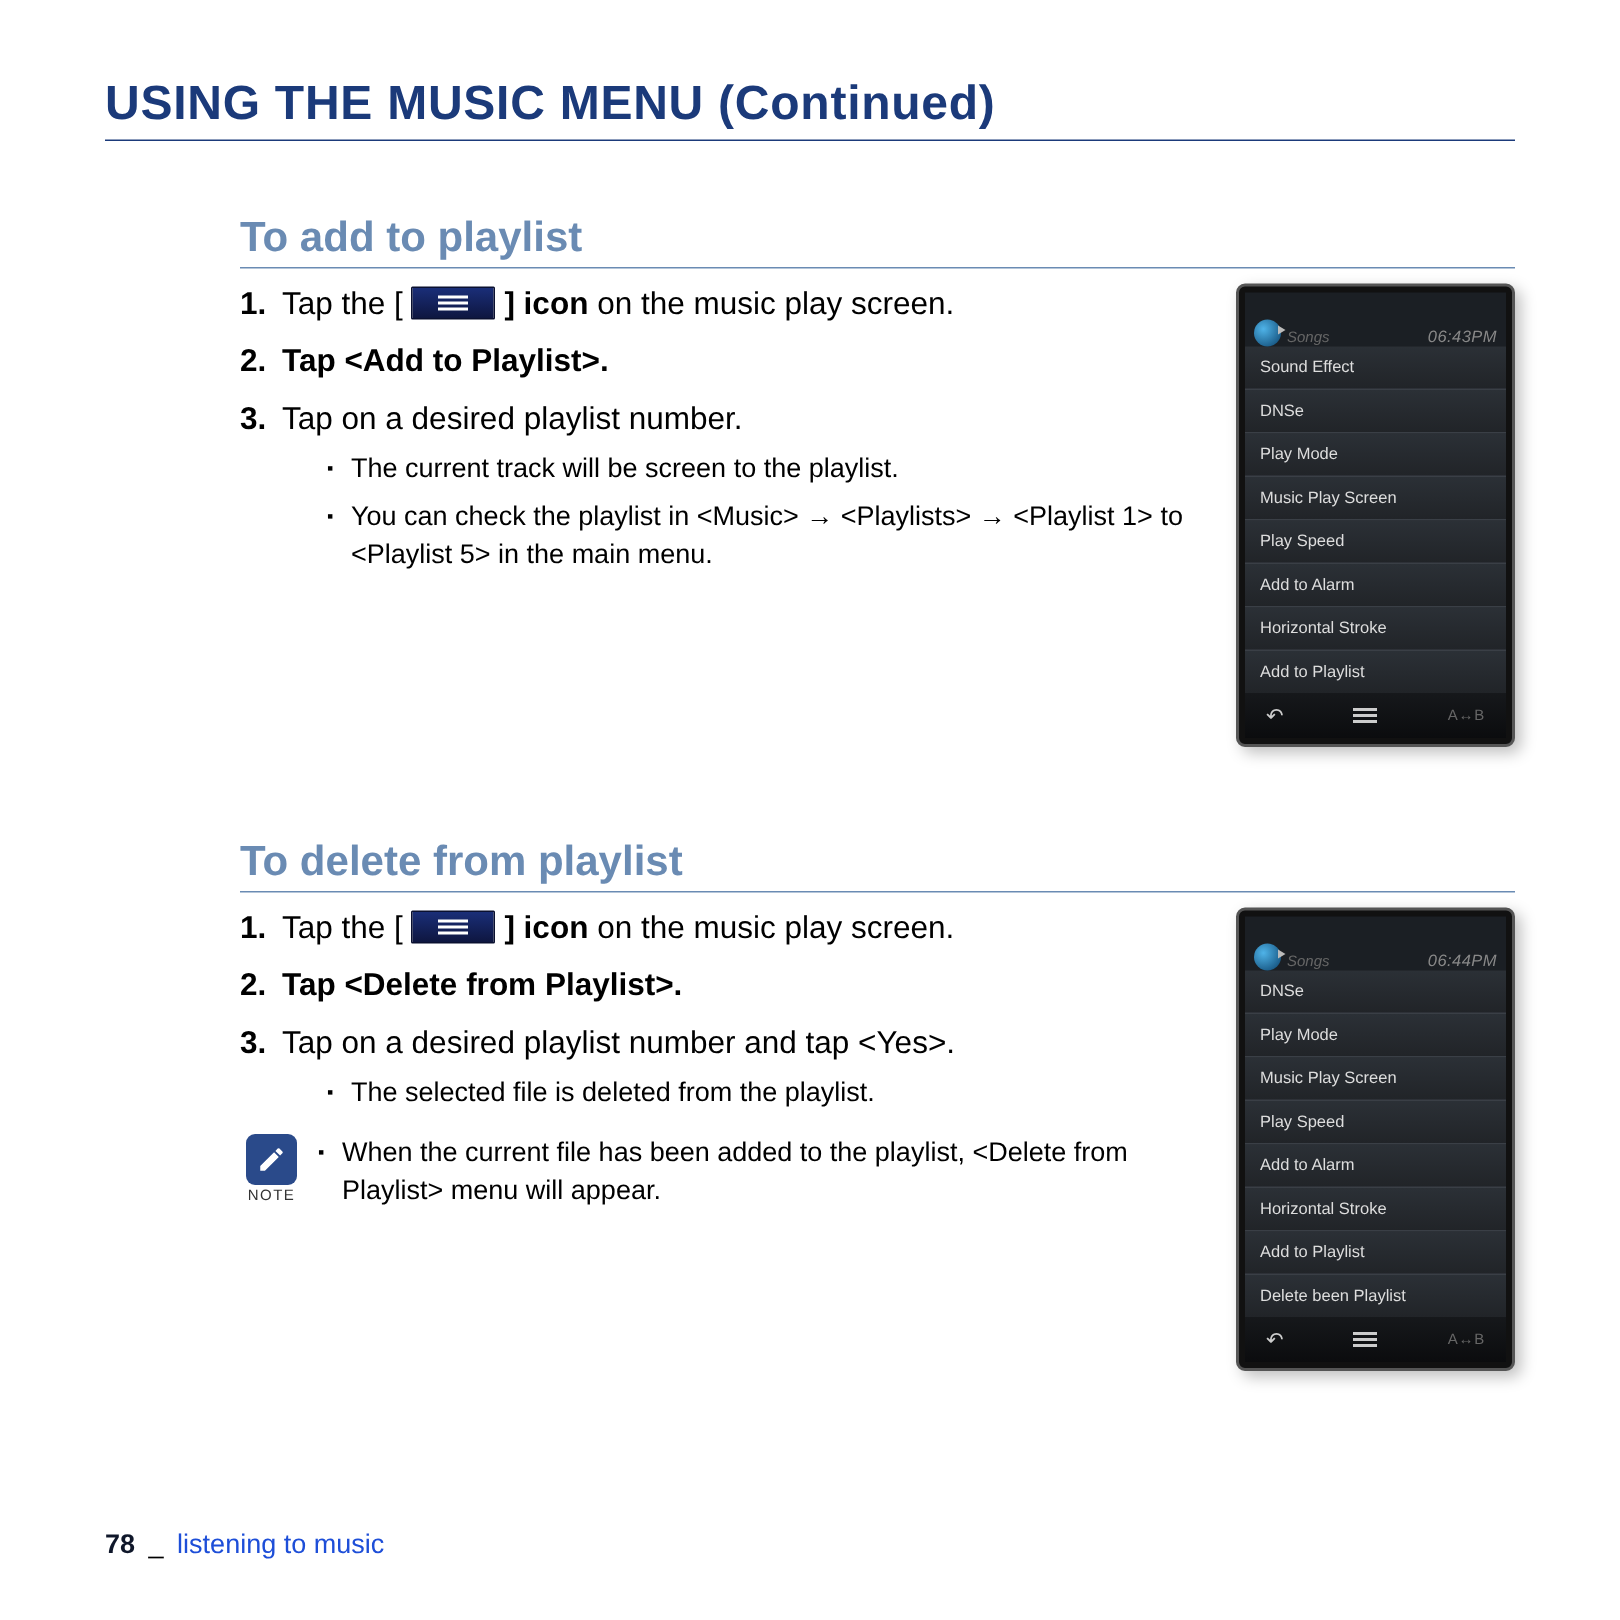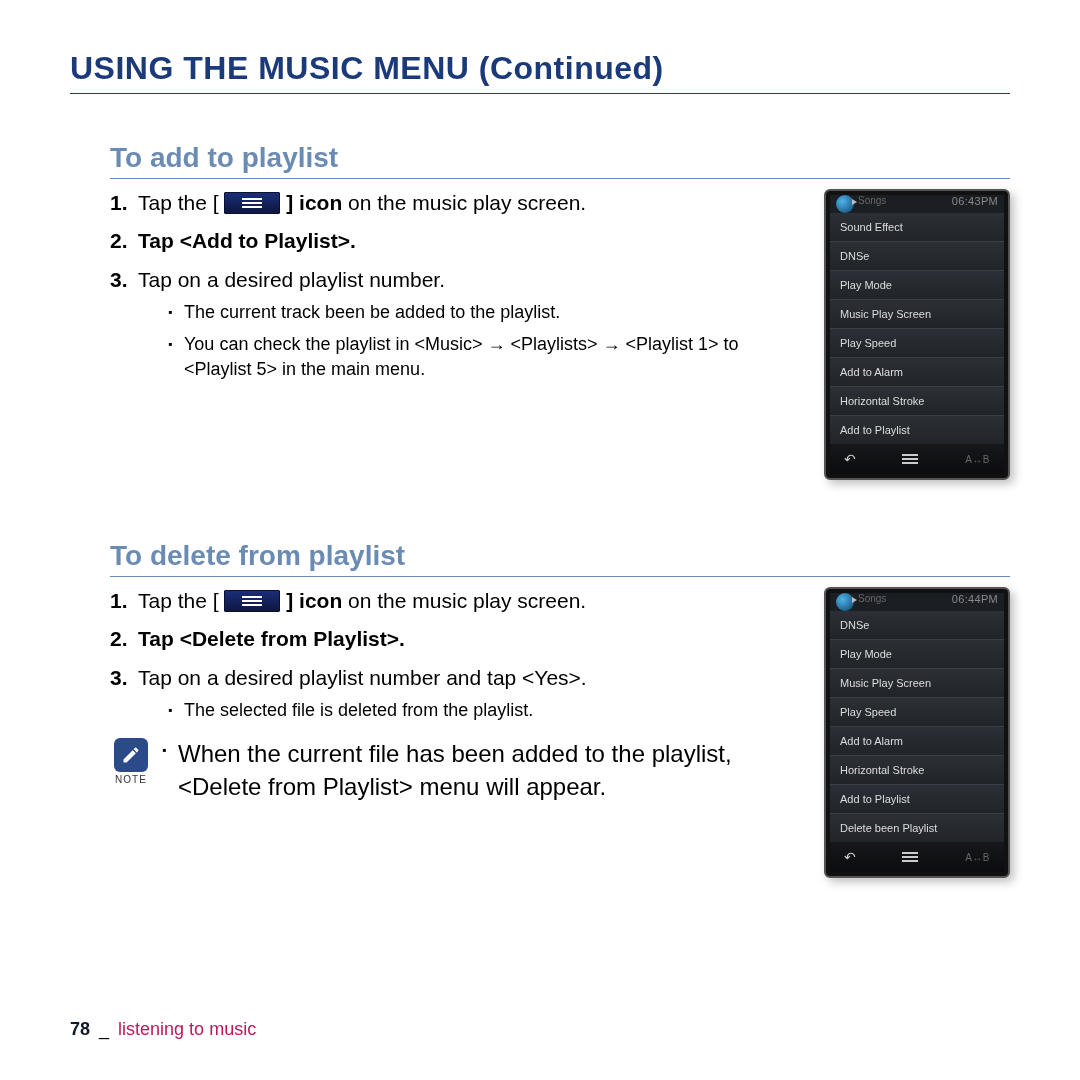--- a/index.html
+++ b/index.html
@@ -1,19 +1,19 @@
 <!DOCTYPE html>
 <html><head>
 <meta charset="utf-8">
 <style>
   * { box-sizing: border-box; margin: 0; padding: 0; }
   html, body { width: 1080px; height: 1080px; background: #fff; font-family: Arial, Helvetica, sans-serif; color: #000; }
   .page { position: relative; width: 1080px; height: 1080px; padding: 50px 70px 40px 70px; }
   .h1 { color: #1b3a7a; font-size: 32px; font-weight: bold; letter-spacing: 0.5px; border-bottom: 1px solid #1b3a7a; padding-bottom: 6px; margin-bottom: 48px; }
-  .section { margin-left: 40px; margin-right: 0; }
+  .section { margin-left: 90px; margin-right: 0; }
   .h2 { color: #6a8bb3; font-size: 28px; font-weight: bold; border-bottom: 1px solid #6a8bb3; padding-bottom: 4px; margin-bottom: 10px; }
   .lead { font-size: 21px; margin-bottom: 18px; }
   .row { display: flex; gap: 20px; }
   .col-text { flex: 1; font-size: 21px; }
   .col-shot { width: 186px; }
   ol.steps { list-style: none; counter-reset: step; }
   ol.steps > li { counter-increment: step; margin-bottom: 10px; padding-left: 28px; position: relative; line-height: 1.35; }
   ol.steps > li::before { content: counter(step) "."; position: absolute; left: 0; font-weight: bold; }
   .icon-menu { display: inline-block; vertical-align: -4px; width: 56px; height: 22px; background: linear-gradient(#1a2e78,#0e1640); border: 1px solid #0a1030; position: relative; border-radius: 1px; }
   .icon-menu::before { content: ""; position: absolute; left: 17px; right: 17px; top: 5px; height: 2px; background: #fff; box-shadow: 0 4px 0 #fff, 0 8px 0 #fff; }
@@ -22,30 +22,30 @@
   ul.sub > li::before { content: "▪"; position: absolute; left: 0; font-size: 12px; top: 4px; }
   .bold { font-weight: bold; }
   .gap-section { height: 60px; }
   .note-row { display: flex; align-items: flex-start; gap: 10px; margin-top: 16px; }
   .note-left { width: 42px; text-align: center; }
   .note-icon { width: 34px; height: 34px; border-radius: 6px; background: #2a4a8a; display: inline-flex; align-items: center; justify-content: center; }
   .note-icon svg { width: 20px; height: 20px; }
   .note-label { font-size: 10px; letter-spacing: 1px; color: #333; margin-top: 2px; }
   .note-text { flex: 1; }
   .note-text ul { list-style: none; }
-  .note-text ul li { position: relative; padding-left: 16px; font-size: 24px; line-height: 1.35; }
+  .note-text ul li { position: relative; padding-left: 16px; font-size: 18px; line-height: 1.35; }
   .note-text ul li::before { content: "▪"; position: absolute; left: 0; font-size: 12px; top: 4px; }
   .footer { position: absolute; left: 70px; bottom: 40px; font-size: 18px; color: #333; }
   .footer .pn { font-weight: bold; color: #0f172a; }
   .footer .sep { margin: 0 4px; color: #000; }
-  .footer .ft { color: #be185d; text-align: center; }
+  .footer .ft { color: #1d4ed8; text-align: center; }
 
   
   .device { width: 186px; background: #111; border: 2px solid #555; border-radius: 6px; box-shadow: 4px 4px 10px rgba(0,0,0,0.25); padding: 4px; }
-  .device .statusbar { height: 18px; background: #1b1f24; display: flex; align-items: flex-start; justify-content: space-between; padding: 0 6px; }
+  .device .statusbar { height: 36px; background: #1b1f24; display: flex; align-items: flex-end; justify-content: space-between; padding: 0 6px; font-style: italic; }
   .status-ico { width: 18px; height: 18px; border-radius: 50%; background: radial-gradient(circle at 35% 35%, #4fb3e8, #0a416b); position: relative; }
   .status-ico::after { content: ""; position: absolute; right: -3px; top: 4px; width: 0; height: 0; border-top: 3px solid transparent; border-bottom: 3px solid transparent; border-left: 5px solid #bbb; }
   .status-time { color: #888; font-size: 11px; letter-spacing: 0.3px; }
   .device .menu { background: #22262b; }
   .device .mi { color: #ddd; font-size: 11px; padding: 8px 10px; border-bottom: 1px solid #3a3f46; background: linear-gradient(#2b3036,#212428); }
   .device .mi:last-child { border-bottom: none; }
   .device .navbar { height: 30px; background: linear-gradient(#16181b,#0b0c0e); display: flex; align-items: center; justify-content: space-between; padding: 0 14px; }
   .nav-back { color: #ccc; font-size: 14px; }
   .nav-menu { width: 16px; height: 2px; background: #ccc; box-shadow: 0 -4px 0 #ccc, 0 4px 0 #ccc; }
   .nav-ab { color: #666; font-size: 10px; letter-spacing: 0.5px; }
@@ -66,21 +66,21 @@
             <span>Tap the [</span>
             <span class="icon-menu"></span>
             <span class="bold"> ] icon</span><span> on the music play screen.</span>
           </li>
           <li class="bold">
             <span>Tap </span><span>&lt;Add to Playlist&gt;</span><span>.</span>
           </li>
           <li>
             <span>Tap on a desired playlist number.</span>
             <ul class="sub">
-              <li>The current track been be added to the playlist.</li>
+              <li>The current track will be screen to the playlist.</li>
               <li>You can check the playlist in &lt;Music&gt; → &lt;Playlists&gt; → &lt;Playlist 1&gt; to &lt;Playlist 5&gt; in the main menu.</li>
             </ul>
           </li>
         </ol>
       </div>
       <div class="col-shot">
         <div class="device">
           <div class="statusbar">
             <span class="status-ico"></span>
             <span class="st-title">Songs</span>

